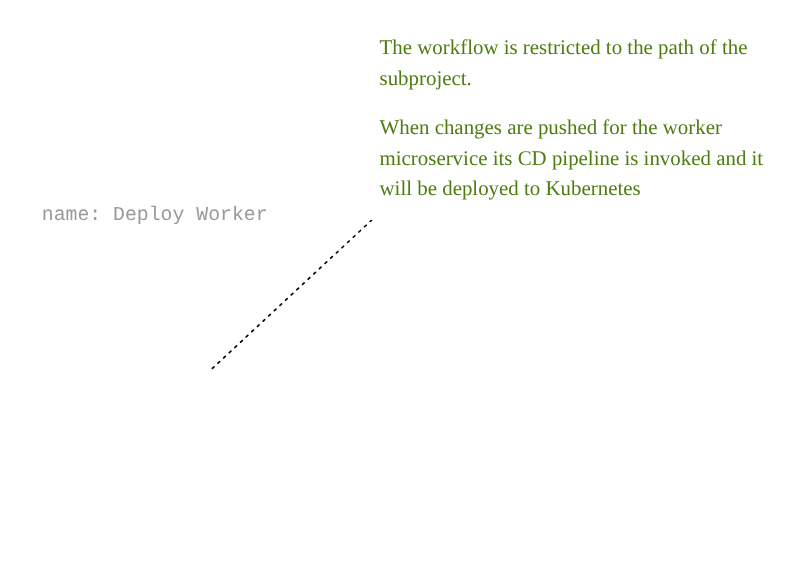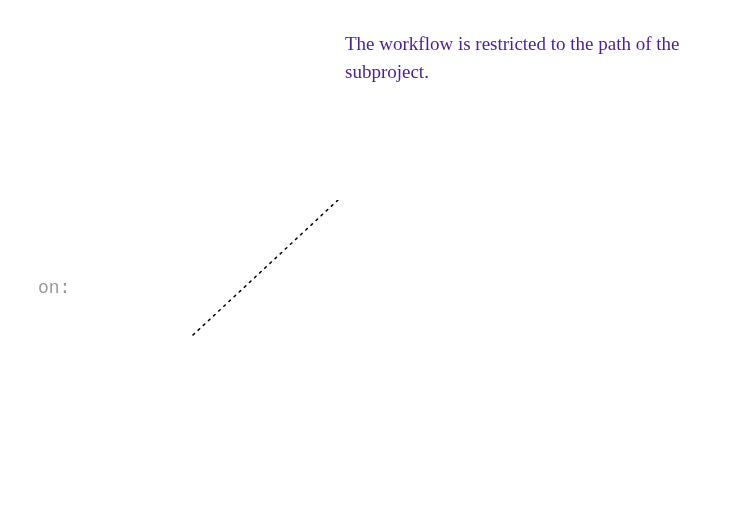--- a/index.html
+++ b/index.html
@@ -28,49 +28,50 @@
       display: block;
     }
     .annotation {
       position: absolute;
       left: 345px;
       top: 30px;
       width: 360px;
       font-family: 'Comic Sans MS', 'Marker Felt', cursive;
       font-size: 19px;
       line-height: 1.45;
-      color: #4c1d95;
+      color: #4d7c0f;
     }
     .annotation-para {
       margin-bottom: 18px;
     }
     .dotted-line {
       position: absolute;
       left: 188px;
       top: 200px;
       width: 160px;
       height: 140px;
       pointer-events: none;
     }
   </style>
 </head>
 <body>
 
 <div class="code-block">
+  <span class="code-line">name: Deploy Worker</span>
   <span class="code-line">&nbsp;</span>
-  <span class="code-line">on:</span>
   
   
   
   
   
   
   
   
 </div>
 
 <div class="annotation">
   <div class="annotation-para">The workflow is restricted to the path of the subproject.</div>
+  <div class="annotation-para">When changes are pushed for the worker microservice its CD pipeline is invoked and it will be deployed to Kubernetes</div>
 </div>
 
 <svg class="dotted-line" viewBox="0 0 160 140">
   <line x1="150" y1="0" x2="5" y2="135" stroke="#000000" stroke-width="1.5" stroke-dasharray="2,5" stroke-linecap="round"></line>
 </svg>
 
 </body></html>

